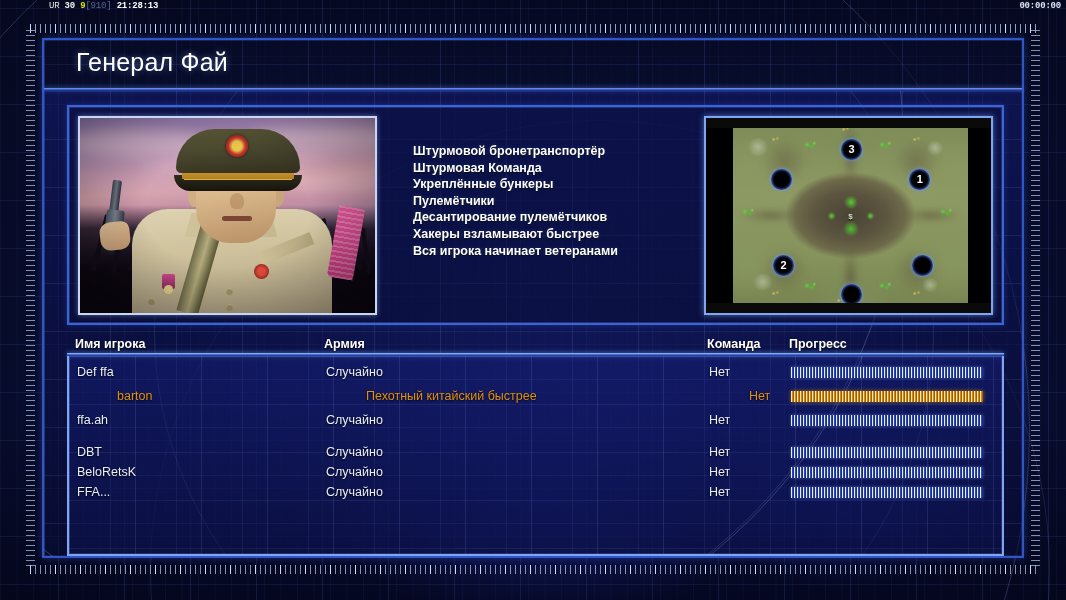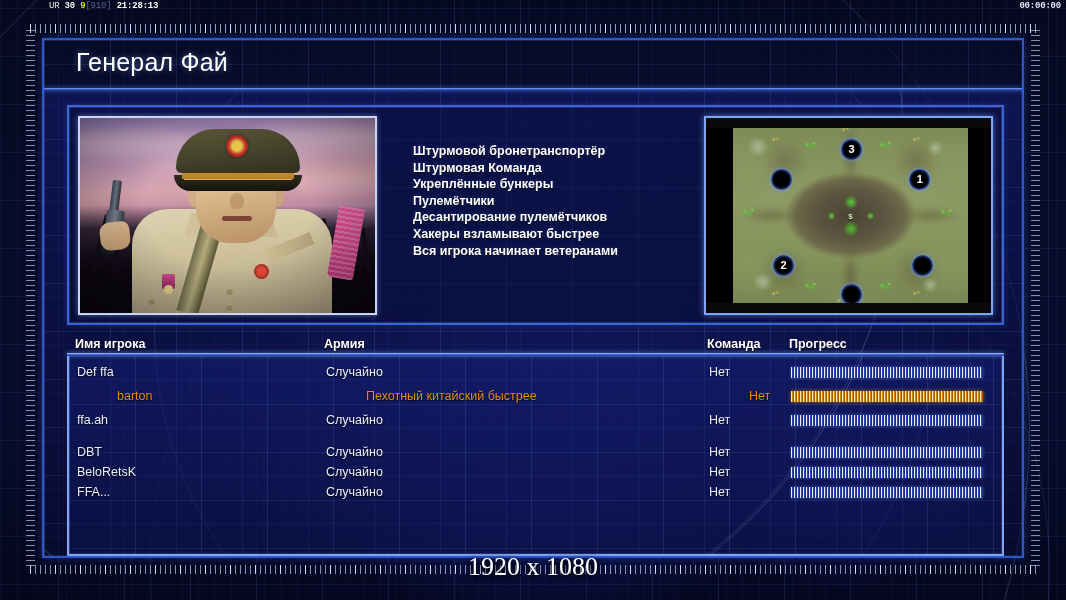--- a/index.html
+++ b/index.html
@@ -712,15 +712,14 @@
           <div class="cell c-name">FFA...</div>
           <div class="cell c-army">Случайно</div>
           <div class="cell c-team">Нет</div>
           <div class="bar"></div>
         </div>
       </div>
 
     </div>
   </div>
 
-  <div class="res-overlay">1920 x 1080</div>
 
 </div>
 
 </body></html>

